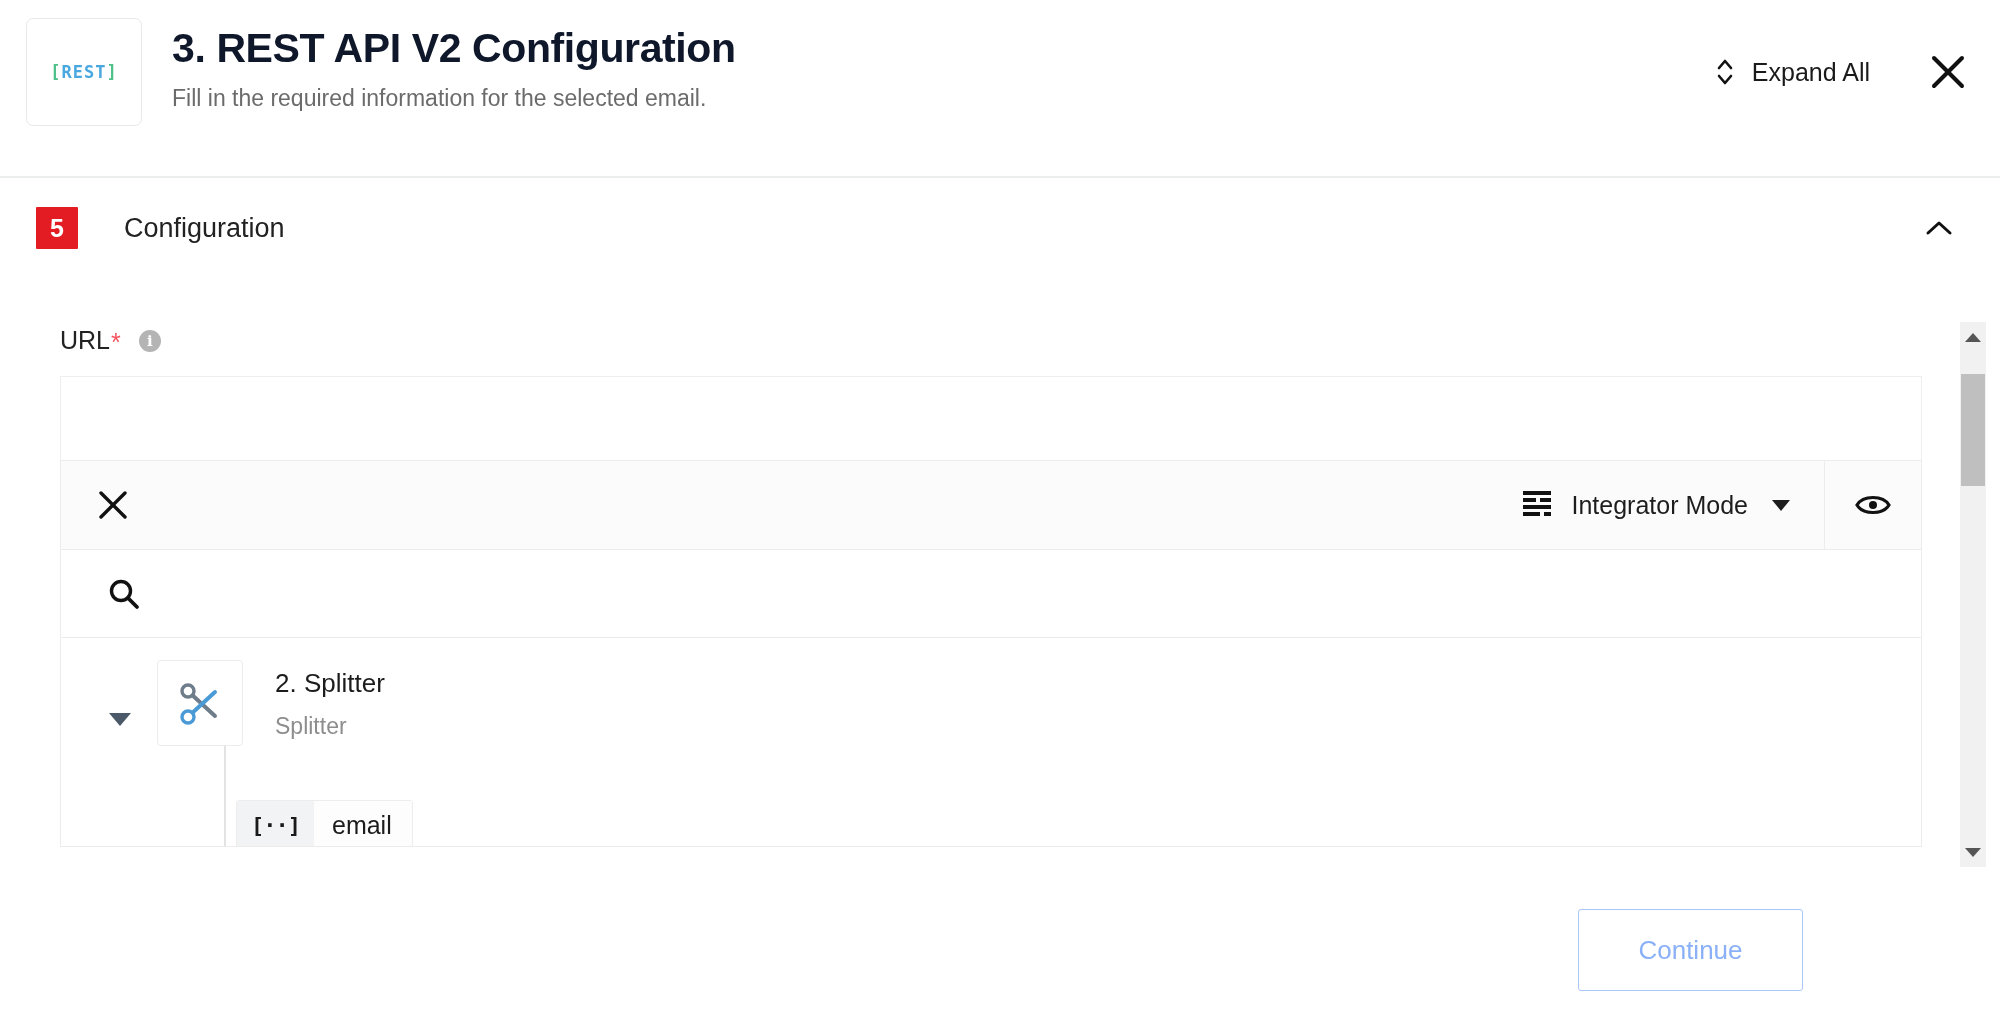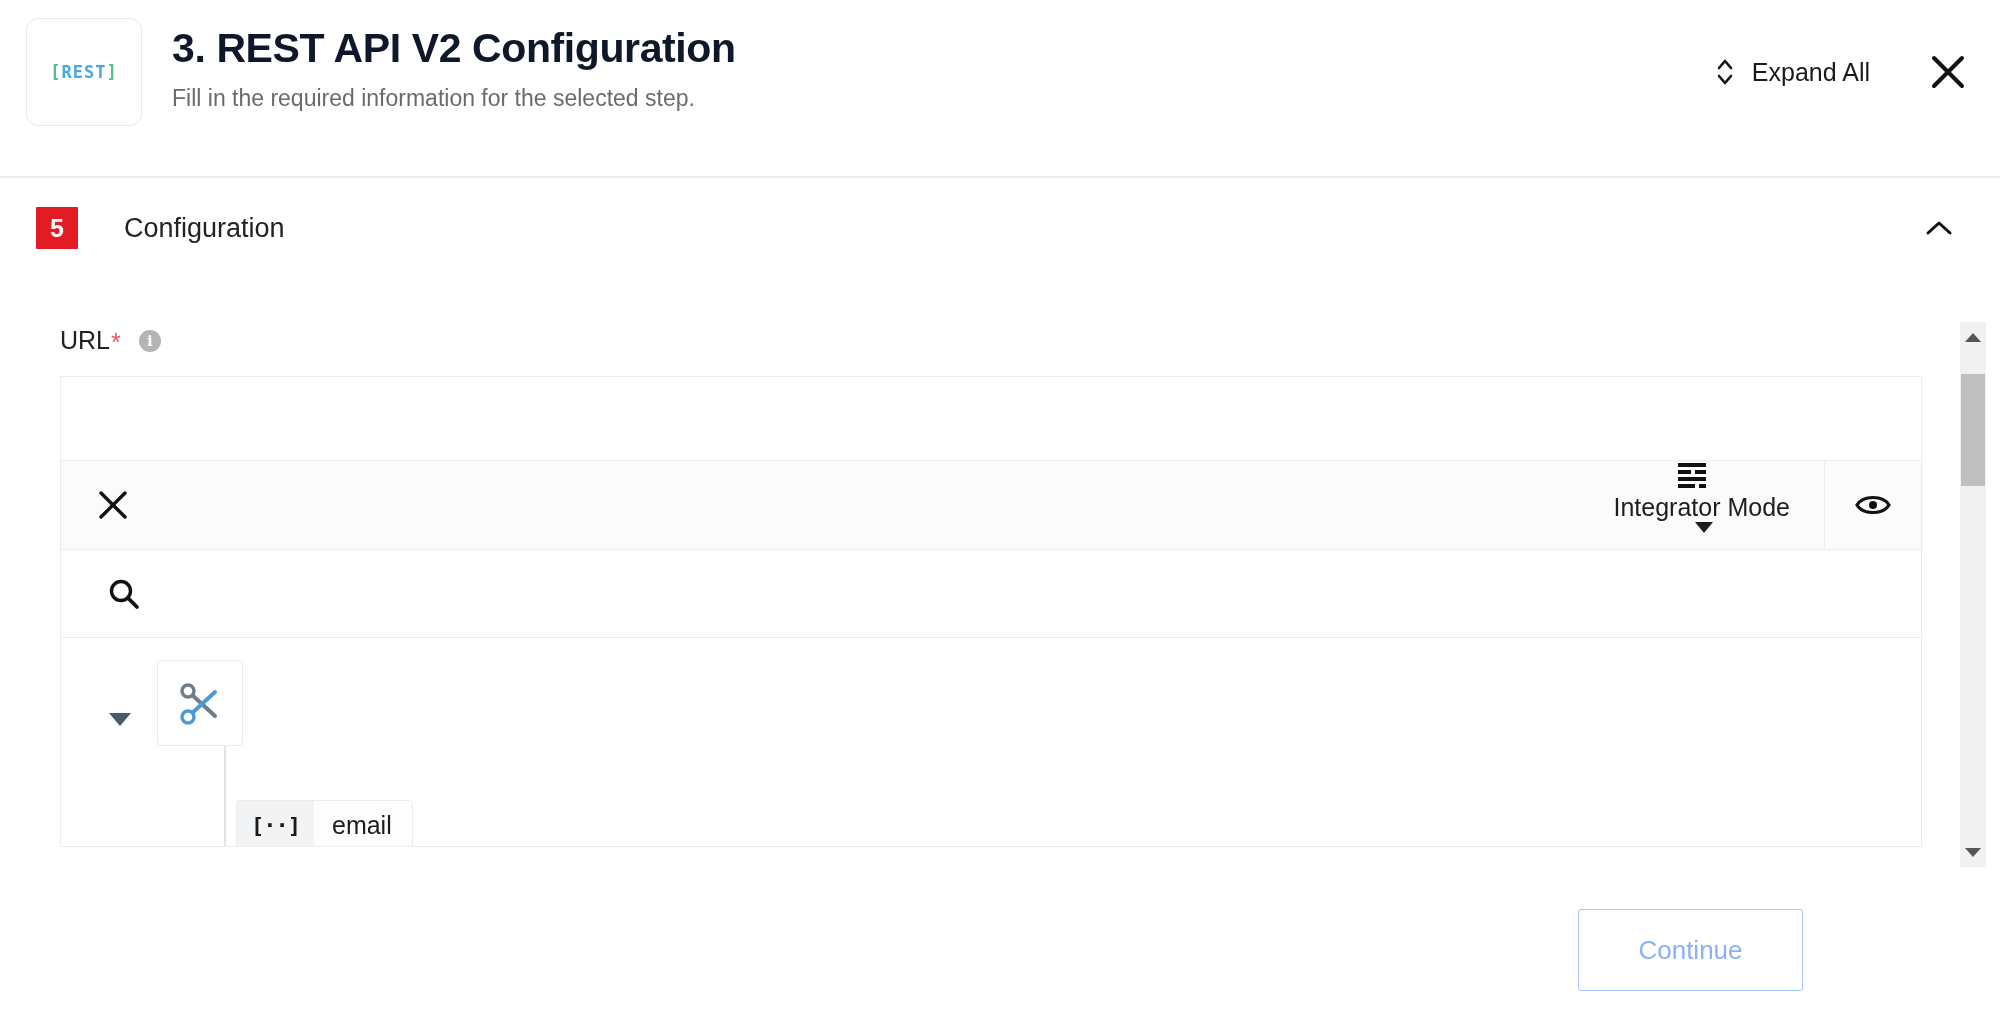--- a/index.html
+++ b/index.html
@@ -22,21 +22,21 @@
     border-bottom: 2px solid #eceded;
     display: flex;
     align-items: flex-start;
   }
   .logo-box {
     width: 116px;
     height: 108px;
     margin-left: 26px;
     margin-top: 18px;
     border: 1px solid #e6e8e9;
-    border-radius: 12px;
+    border-radius: 7px;
     background: #fff;
     display: flex;
     align-items: center;
     justify-content: center;
     flex: none;
   }
   .logo-text {
     font-family: "DejaVu Sans Mono", monospace;
     font-size: 17px;
     letter-spacing: 1px;
@@ -192,21 +192,20 @@
     background: none; border: none; cursor: pointer;
     margin-left: 30px; padding: 4px; display: flex; align-items: center;
   }
   .mode-select {
     margin-left: auto;
     display: flex;
     align-items: center;
     cursor: pointer;
     padding-right: 34px;
     height: 100%;
-    flex-direction: column;
   }
   .mode-label {
     font-size: 25px;
     color: #1d1d1d;
     margin-left: 20px;
   }
   .caret-down {
     width: 0; height: 0;
     border-left: 9px solid transparent;
     border-right: 9px solid transparent;
@@ -404,21 +403,21 @@
 <body>
 
 <div class="header">
 
   <div class="logo-box">
     <span class="logo-text"><span class="brk">[</span><span class="wrd">REST</span><span class="brk">]</span></span>
   </div>
 
   <div class="title-block">
     <div class="page-title">3. REST API V2 Configuration</div>
-    <div class="page-subtitle">Fill in the required information for the selected step.</div>
+    <div class="page-subtitle">Fill in the required information for the selected email.</div>
   </div>
 
   <div class="header-actions">
 
     <button class="hdr-btn">
       <span class="ic">
         <svg width="22" height="34" viewBox="0 0 22 34" aria-hidden="true">
           <polyline points="5,13 11,6 17,13" fill="none" stroke="#111" stroke-width="2.6" stroke-linecap="round" stroke-linejoin="round"></polyline>
           <polyline points="5,21 11,28 17,21" fill="none" stroke="#111" stroke-width="2.6" stroke-linecap="round" stroke-linejoin="round"></polyline>
         </svg>
@@ -508,20 +507,24 @@
 
       <div class="node-icon">
         <svg width="54" height="54" viewBox="0 0 54 54" aria-hidden="true">
           <line x1="17" y1="17" x2="42" y2="40" stroke="#6f7c8a" stroke-width="4" stroke-linecap="round"></line>
           <line x1="42" y1="16" x2="17" y2="39" stroke="#4a9ad6" stroke-width="4" stroke-linecap="round"></line>
           <circle cx="15" cy="15" r="6" fill="#ffffff" stroke="#6f7c8a" stroke-width="3.4"></circle>
           <circle cx="15" cy="41" r="6" fill="#ffffff" stroke="#4a9ad6" stroke-width="3.4"></circle>
         </svg>
       </div>
 
+      <div class="node-text">
+        <div class="node-title">2. Splitter</div>
+        <div class="node-sub">Splitter</div>
+      </div>
 
       <div class="tree-guide"></div>
 
       <div class="chip-row">
         <div class="chip">
           <span class="chip-ic">[··]</span>
           <span class="chip-label">email</span>
         </div>
       </div>
 

